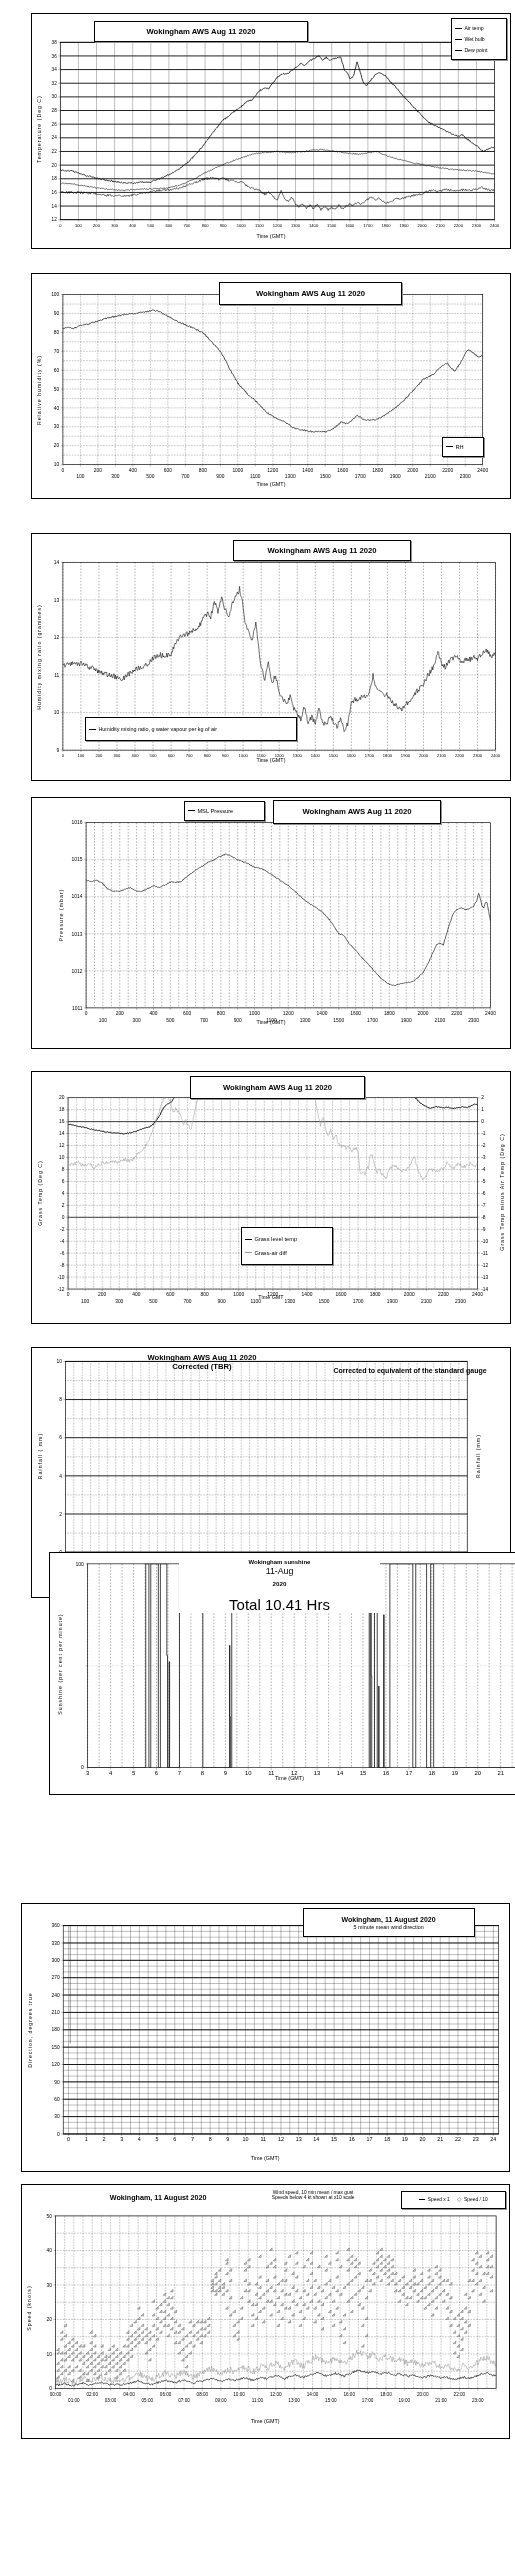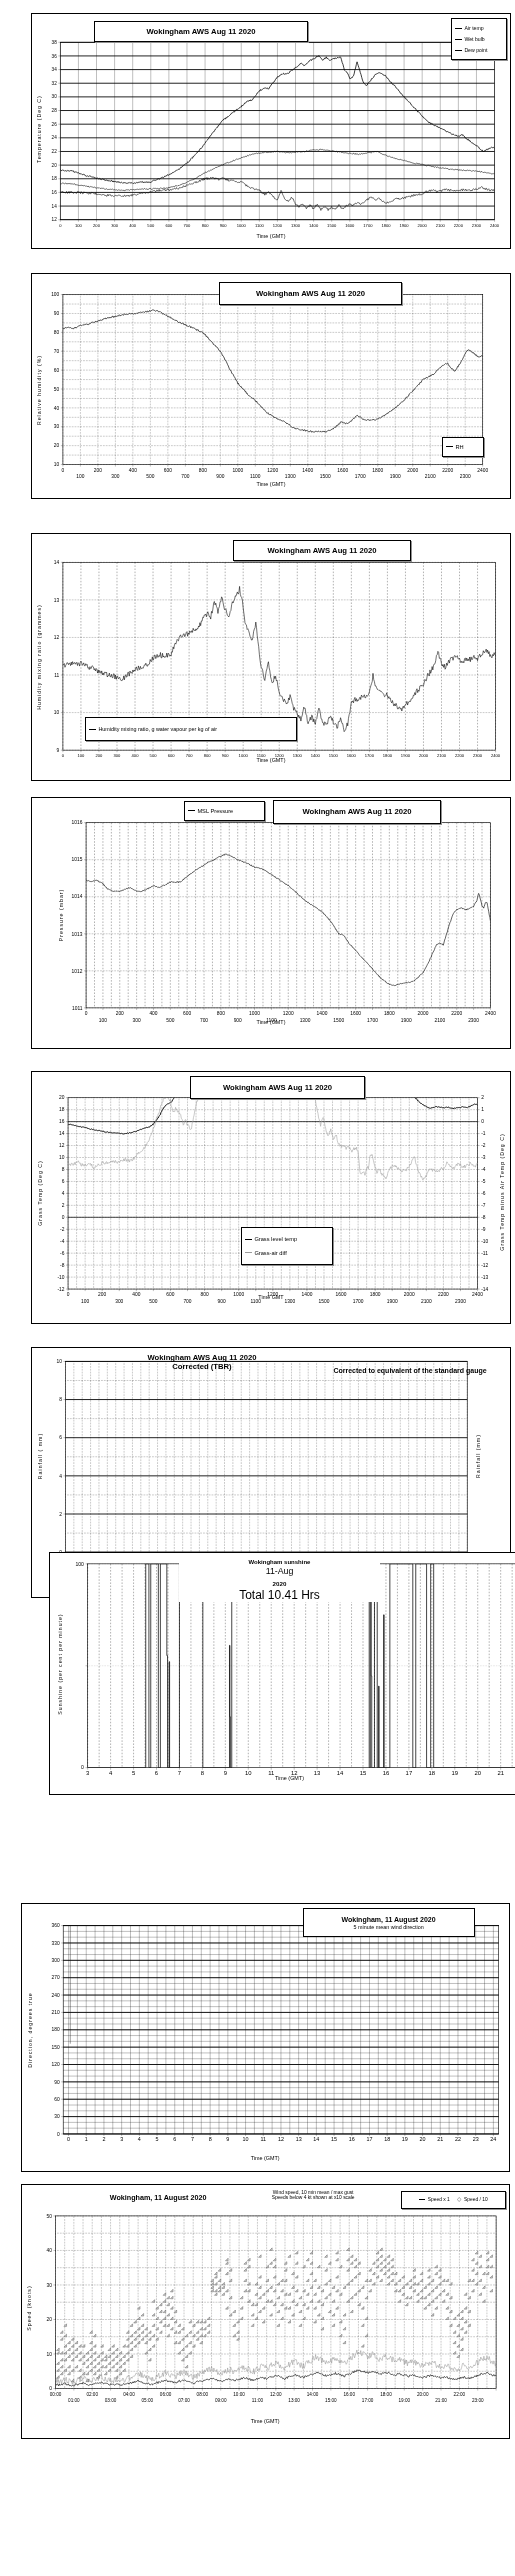--- a/index.html
+++ b/index.html
@@ -1046,21 +1046,21 @@
           <text x="880" y="430" text-anchor="middle" font-size="11">22</text>
         </g>
         <g clip-path="url(#cl6)">
           <path d="M70.0,416.0L71.3,416.0L72.7,416.0L74.0,416.0L75.4,416.0L76.7,416.0L78.1,416.0L79.4,416.0L80.8,416.0L82.1,416.0L83.5,416.0L84.8,416.0L86.2,416.0L87.5,416.0L88.9,416.0L90.2,416.0L91.6,416.0L92.9,416.0L94.3,416.0L95.6,416.0L97.0,416.0L98.3,416.0L99.7,416.0L101.0,416.0L102.4,416.0L103.7,416.0L105.1,416.0L106.4,416.0L107.8,416.0L109.1,416.0L110.4,416.0L111.8,416.0L113.1,416.0L114.5,416.0L115.8,416.0L117.2,416.0L118.5,416.0L119.9,416.0L121.2,416.0L122.6,416.0L123.9,416.0L125.3,416.0L126.6,416.0L128.0,416.0L129.3,416.0L130.7,416.0L132.0,416.0L133.4,416.0L134.7,416.0L136.1,416.0L137.4,416.0L138.8,416.0L140.1,416.0L141.5,416.0L142.8,416.0L144.2,416.0L145.5,416.0L146.8,416.0L148.2,416.0L149.5,416.0L150.9,416.0L152.2,416.0L153.6,416.0L154.9,416.0L156.3,416.0L157.6,416.0L159.0,416.0L160.3,416.0L161.7,416.0L163.0,416.0L164.4,416.0L165.7,416.0L167.1,416.0L168.4,416.0L169.8,416.0L171.1,416.0L172.5,416.0L173.8,416.0L175.2,416.0L176.5,416.0L177.9,416.0L177.9,21.0L179.4,21.0L180.8,21.0L182.3,21.0L183.8,21.0L183.8,416.0L185.0,416.0L186.1,416.0L187.2,416.0L187.2,21.0L188.6,21.0L190.1,21.0L191.5,21.0L192.9,21.0L194.3,21.0L195.7,21.0L197.1,21.0L198.5,21.0L199.9,21.0L201.3,21.0L201.3,416.0L202.6,416.0L203.9,416.0L205.1,416.0L205.1,21.0L206.5,21.0L207.8,21.0L209.1,21.0L210.4,21.0L211.8,21.0L213.1,21.0L214.4,21.0L215.8,21.0L217.1,21.0L217.1,198.8L218.4,198.8L218.4,416.0L219.9,416.0L221.3,416.0L221.3,210.6L222.2,210.6L222.2,416.0L223.5,416.0L224.8,416.0L226.1,416.0L227.4,416.0L228.7,416.0L230.1,416.0L231.4,416.0L232.7,416.0L234.0,416.0L235.3,416.0L236.6,416.0L237.9,416.0L239.2,416.0L240.5,416.0L240.5,21.0L241.9,21.0L243.2,21.0L244.6,21.0L246.0,21.0L247.3,21.0L248.7,21.0L250.0,21.0L251.4,21.0L252.8,21.0L254.1,21.0L255.5,21.0L256.8,21.0L258.2,21.0L259.6,21.0L260.9,21.0L262.3,21.0L263.6,21.0L265.0,21.0L266.3,21.0L267.7,21.0L269.1,21.0L270.4,21.0L271.8,21.0L273.1,21.0L274.5,21.0L275.9,21.0L277.2,21.0L278.6,21.0L279.9,21.0L281.3,21.0L282.7,21.0L284.0,21.0L284.0,416.0L285.3,416.0L286.7,416.0L288.0,416.0L289.4,416.0L290.7,416.0L292.0,416.0L293.4,416.0L294.7,416.0L296.0,416.0L297.4,416.0L298.7,416.0L300.0,416.0L301.4,416.0L302.7,416.0L304.1,416.0L305.4,416.0L306.7,416.0L308.1,416.0L309.4,416.0L310.7,416.0L312.1,416.0L313.4,416.0L314.8,416.0L316.1,416.0L317.4,416.0L318.8,416.0L320.1,416.0L321.4,416.0L322.8,416.0L324.1,416.0L325.4,416.0L326.8,416.0L328.1,416.0L329.5,416.0L330.8,416.0L332.1,416.0L333.5,416.0L333.5,179.0L334.3,179.0L334.3,317.3L335.2,317.3L335.2,416.0L336.4,416.0L337.7,416.0L337.7,21.0L339.1,21.0L340.4,21.0L341.8,21.0L343.1,21.0L344.5,21.0L345.8,21.0L347.2,21.0L348.5,21.0L349.9,21.0L351.2,21.0L352.6,21.0L353.9,21.0L355.3,21.0L356.6,21.0L358.0,21.0L359.3,21.0L360.7,21.0L362.0,21.0L363.4,21.0L364.7,21.0L366.1,21.0L367.5,21.0L368.8,21.0L370.2,21.0L371.5,21.0L372.9,21.0L374.2,21.0L375.6,21.0L376.9,21.0L378.3,21.0L379.6,21.0L381.0,21.0L382.3,21.0L383.7,21.0L385.0,21.0L386.4,21.0L387.7,21.0L389.1,21.0L390.4,21.0L391.8,21.0L393.1,21.0L394.5,21.0L395.8,21.0L397.2,21.0L398.5,21.0L399.9,21.0L401.2,21.0L402.6,21.0L403.9,21.0L405.3,21.0L406.6,21.0L408.0,21.0L409.3,21.0L410.7,21.0L412.0,21.0L413.4,21.0L414.7,21.0L416.1,21.0L417.4,21.0L418.8,21.0L420.1,21.0L421.5,21.0L422.8,21.0L424.2,21.0L425.5,21.0L426.9,21.0L428.3,21.0L429.6,21.0L431.0,21.0L432.3,21.0L433.7,21.0L435.0,21.0L436.4,21.0L437.7,21.0L439.1,21.0L440.4,21.0L441.8,21.0L443.1,21.0L444.5,21.0L445.8,21.0L447.2,21.0L448.5,21.0L449.9,21.0L451.2,21.0L452.6,21.0L453.9,21.0L455.3,21.0L456.6,21.0L458.0,21.0L459.3,21.0L460.7,21.0L462.0,21.0L463.4,21.0L464.7,21.0L466.1,21.0L467.4,21.0L468.8,21.0L470.1,21.0L471.5,21.0L472.8,21.0L474.2,21.0L475.5,21.0L476.9,21.0L478.2,21.0L479.6,21.0L480.9,21.0L482.3,21.0L483.6,21.0L485.0,21.0L486.4,21.0L487.7,21.0L489.1,21.0L490.4,21.0L491.8,21.0L493.1,21.0L494.5,21.0L495.8,21.0L497.2,21.0L498.5,21.0L499.9,21.0L501.2,21.0L502.6,21.0L503.9,21.0L505.3,21.0L506.6,21.0L508.0,21.0L509.3,21.0L510.7,21.0L512.0,21.0L513.4,21.0L514.7,21.0L516.1,21.0L517.4,21.0L518.8,21.0L520.1,21.0L521.5,21.0L522.8,21.0L524.2,21.0L525.5,21.0L526.9,21.0L528.2,21.0L529.6,21.0L530.9,21.0L532.3,21.0L533.6,21.0L535.0,21.0L536.3,21.0L537.7,21.0L539.0,21.0L540.4,21.0L541.7,21.0L543.1,21.0L544.4,21.0L545.8,21.0L547.2,21.0L548.5,21.0L549.9,21.0L551.2,21.0L552.6,21.0L553.9,21.0L555.3,21.0L556.6,21.0L558.0,21.0L559.3,21.0L560.7,21.0L562.0,21.0L563.4,21.0L564.7,21.0L566.1,21.0L567.4,21.0L568.8,21.0L570.1,21.0L571.5,21.0L572.8,21.0L574.2,21.0L575.5,21.0L576.9,21.0L578.2,21.0L579.6,21.0L580.9,21.0L582.3,21.0L583.6,21.0L585.0,21.0L586.3,21.0L587.7,21.0L589.0,21.0L590.4,21.0L591.7,21.0L593.1,21.0L593.1,416.0L594.2,416.0L595.2,416.0L595.2,21.0L596.9,21.0L596.9,238.3L597.8,238.3L597.8,416.0L599.1,416.0L600.3,416.0L601.6,416.0L602.9,416.0L602.9,21.0L604.2,21.0L605.5,21.0L606.7,21.0L608.0,21.0L608.0,416.0L609.3,416.0L610.6,416.0L610.6,258.0L611.4,258.0L611.4,416.0L612.8,416.0L614.3,416.0L615.7,416.0L617.1,416.0L618.5,416.0L619.9,416.0L619.9,119.8L620.8,119.8L620.8,416.0L622.1,416.0L623.5,416.0L624.8,416.0L626.1,416.0L627.5,416.0L628.8,416.0L630.1,416.0L631.5,416.0L631.5,21.0L632.8,21.0L634.1,21.0L635.5,21.0L636.8,21.0L638.1,21.0L639.5,21.0L640.8,21.0L642.1,21.0L643.4,21.0L644.8,21.0L646.1,21.0L647.4,21.0L648.8,21.0L650.1,21.0L651.4,21.0L652.8,21.0L654.1,21.0L655.4,21.0L656.8,21.0L658.1,21.0L659.4,21.0L660.8,21.0L662.1,21.0L663.4,21.0L664.8,21.0L666.1,21.0L667.4,21.0L668.8,21.0L670.1,21.0L671.4,21.0L672.8,21.0L674.1,21.0L674.1,416.0L675.5,416.0L676.9,416.0L678.2,416.0L679.6,416.0L679.6,21.0L681.0,21.0L682.3,21.0L683.6,21.0L685.0,21.0L686.3,21.0L687.6,21.0L689.0,21.0L690.3,21.0L691.7,21.0L693.0,21.0L694.3,21.0L695.7,21.0L697.0,21.0L698.3,21.0L699.7,21.0L699.7,416.0L700.9,416.0L702.2,416.0L703.5,416.0L704.8,416.0L706.1,416.0L707.3,416.0L707.3,21.0L708.7,21.0L710.1,21.0L711.5,21.0L712.9,21.0L712.9,416.0L714.2,416.0L715.6,416.0L716.9,416.0L718.3,416.0L719.6,416.0L721.0,416.0L722.3,416.0L723.7,416.0L725.0,416.0L726.4,416.0L727.7,416.0L729.1,416.0L730.4,416.0L731.8,416.0L733.1,416.0L734.4,416.0L735.8,416.0L737.1,416.0L738.5,416.0L739.8,416.0L741.2,416.0L742.5,416.0L743.9,416.0L745.2,416.0L746.6,416.0L747.9,416.0L749.3,416.0L750.6,416.0L752.0,416.0L753.3,416.0L754.7,416.0L756.0,416.0L757.4,416.0L758.7,416.0L760.1,416.0L761.4,416.0L762.7,416.0L764.1,416.0L765.4,416.0L766.8,416.0L768.1,416.0L769.5,416.0L770.8,416.0L772.2,416.0L773.5,416.0L774.9,416.0L776.2,416.0L777.6,416.0L778.9,416.0L780.3,416.0L781.6,416.0L783.0,416.0L784.3,416.0L785.7,416.0L787.0,416.0L788.4,416.0L789.7,416.0L791.1,416.0L792.4,416.0L793.7,416.0L795.1,416.0L796.4,416.0L797.8,416.0L799.1,416.0L800.5,416.0L801.8,416.0L803.2,416.0L804.5,416.0L805.9,416.0L807.2,416.0L808.6,416.0L809.9,416.0L811.3,416.0L812.6,416.0L814.0,416.0L815.3,416.0L816.7,416.0L818.0,416.0L819.4,416.0L820.7,416.0L822.0,416.0L823.4,416.0L824.7,416.0L826.1,416.0L827.4,416.0L828.8,416.0L830.1,416.0L831.5,416.0L832.8,416.0L834.2,416.0L835.5,416.0L836.9,416.0L838.2,416.0L839.6,416.0L840.9,416.0L842.3,416.0L843.6,416.0L845.0,416.0L846.3,416.0L847.7,416.0L849.0,416.0L850.4,416.0L851.7,416.0L853.0,416.0L854.4,416.0L855.7,416.0L857.1,416.0L858.4,416.0L859.8,416.0L861.1,416.0L862.5,416.0L863.8,416.0L865.2,416.0L866.5,416.0L867.9,416.0L869.2,416.0L870.6,416.0L871.9,416.0L873.3,416.0L874.6,416.0L876.0,416.0L877.3,416.0L878.7,416.0L880.0,416.0" fill="none" stroke="#000000" stroke-width="1.4"></path>
         </g>
       </svg>
     <div class="plaintitle" style="left:129px;top:6.2px;width:201px;background:#fff;">
       <div class="b" style="font-size:6px;">Wokingham sunshine</div>
       <div style="font-size:8.8px;margin-top:1px;">11-Aug</div>
       <div class="b" style="font-size:6.2px;margin-top:4.1px;">2020</div>
-      <div style="font-size:12px;margin-top:1px;">Total 10.41 Hrs</div>
+      <div style="font-size:15px;margin-top:9px;">Total 10.41 Hrs</div>
     </div>
     <div class="vlab" style="left:-65px;top:108px;width:149px;">Sunshine (per cent per minute)</div>
     <div class="xlab" style="top:222px;">Time (GMT)</div>
   </div>
 
   <div class="chart" id="c7" style="left:20.6px;top:1903px;width:487px;height:267px;">
     <svg id="svg7" preserveAspectRatio="none" viewBox="0 0 945 519">
         <defs>
           <clipPath id="cl7">
             <rect x="80" y="42" width="845" height="405"></rect>

